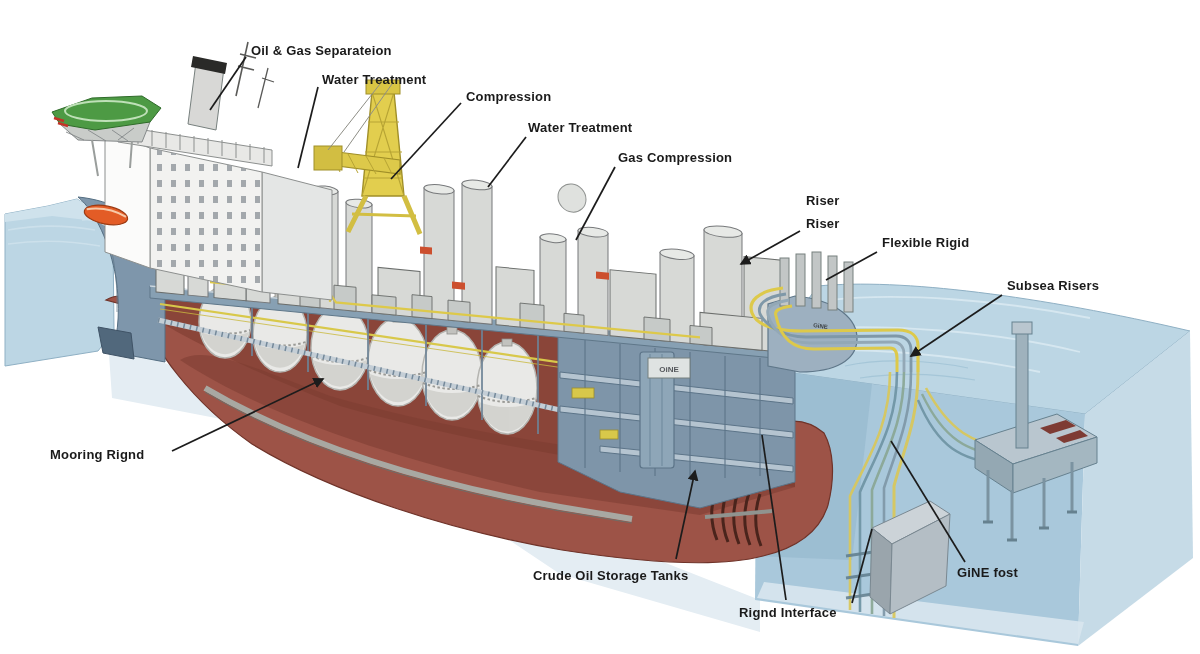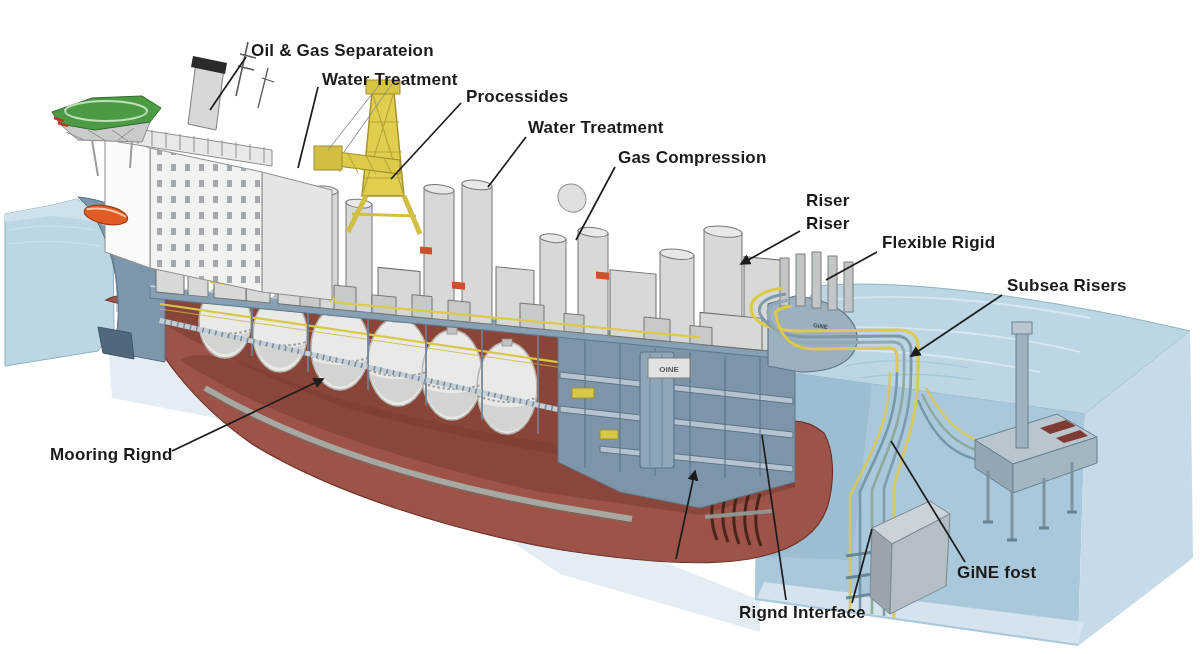--- a/index.html
+++ b/index.html
@@ -1,19 +1,19 @@
 <!DOCTYPE html>
 <html style="--label: #1a1a1a; --hull-red: #9d5347; --hull-red-dark: #8a4539; --hull-blue: #7e96ab; --deck-blue: #87a0b3; --water: #bcd6e4; --water-deep: #a9c8db; --crane-yellow: #ddc94a; --helideck-green: #4d9a44; --lifeboat-orange: #e35c26; --module-gray: #d7d9d6;"><head>
 <meta charset="utf-8">
 <style>
   html,body{margin:0;padding:0;background:#ffffff;}
   .stage{position:relative;width:1200px;height:654px;background:#ffffff;overflow:hidden;
          font-family:"Liberation Sans", sans-serif;}
   .stage svg{position:absolute;left:0;top:0;}
-  .label{position:absolute;white-space:nowrap;font-weight:700;font-size:17px;
+  .label{position:absolute;white-space:nowrap;font-weight:700;font-size:13px;
          letter-spacing:.2px;color:var(--label,#1a1a1a);line-height:23px;}
   .micro{font-family:"Liberation Sans",sans-serif;font-weight:700;}
 </style>
 </head>
 <body>
 
 <div class="stage">
 
 <svg width="1200" height="654" viewBox="0 0 1200 654">
   <defs>
@@ -311,26 +311,27 @@
     <path d="M172,451 L323,379" marker-end="url(#arr)"></path>
     <path d="M676,559 L695,471" marker-end="url(#arr)"></path>
     <path d="M786,600 L762,435"></path>
     <path d="M852,603 L872,529"></path>
     <path d="M965,562 L891,441"></path>
   </g>
 </svg>
 
 <div class="label" style="left:251px;top:39px">Oil &amp; Gas Separateion</div>
 <div class="label" style="left:322px;top:68px">Water Treatment</div>
-<div class="label" style="left:466px;top:85px">Processides</div>
+<div class="label" style="left:466px;top:85px">Compression</div>
 <div class="label" style="left:528px;top:116px">Water Treatment</div>
 <div class="label" style="left:618px;top:146px">Gas Compression</div>
 <div class="label" style="left:806px;top:189px">
   <span>Riser</span><br>
   <span>Riser</span>
 </div>
 <div class="label" style="left:882px;top:231px">Flexible Rigid</div>
 <div class="label" style="left:1007px;top:274px">Subsea Risers</div>
 <div class="label" style="left:50px;top:443px">Mooring Rignd</div>
+<div class="label" style="left:533px;top:564px">Crude Oil Storage Tanks</div>
 <div class="label" style="left:739px;top:601px">Rignd Interface</div>
 <div class="label" style="left:957px;top:561px">GiNE fost</div>
 
 </div>
 
 </body></html>

